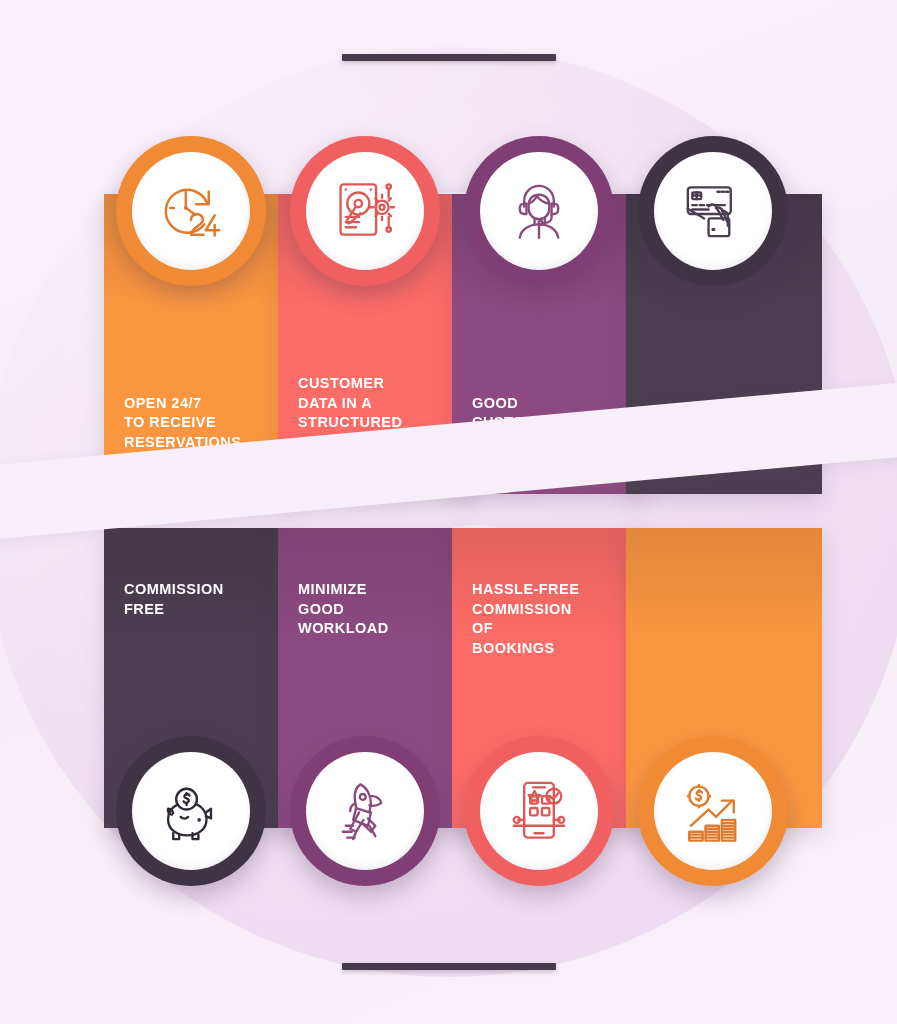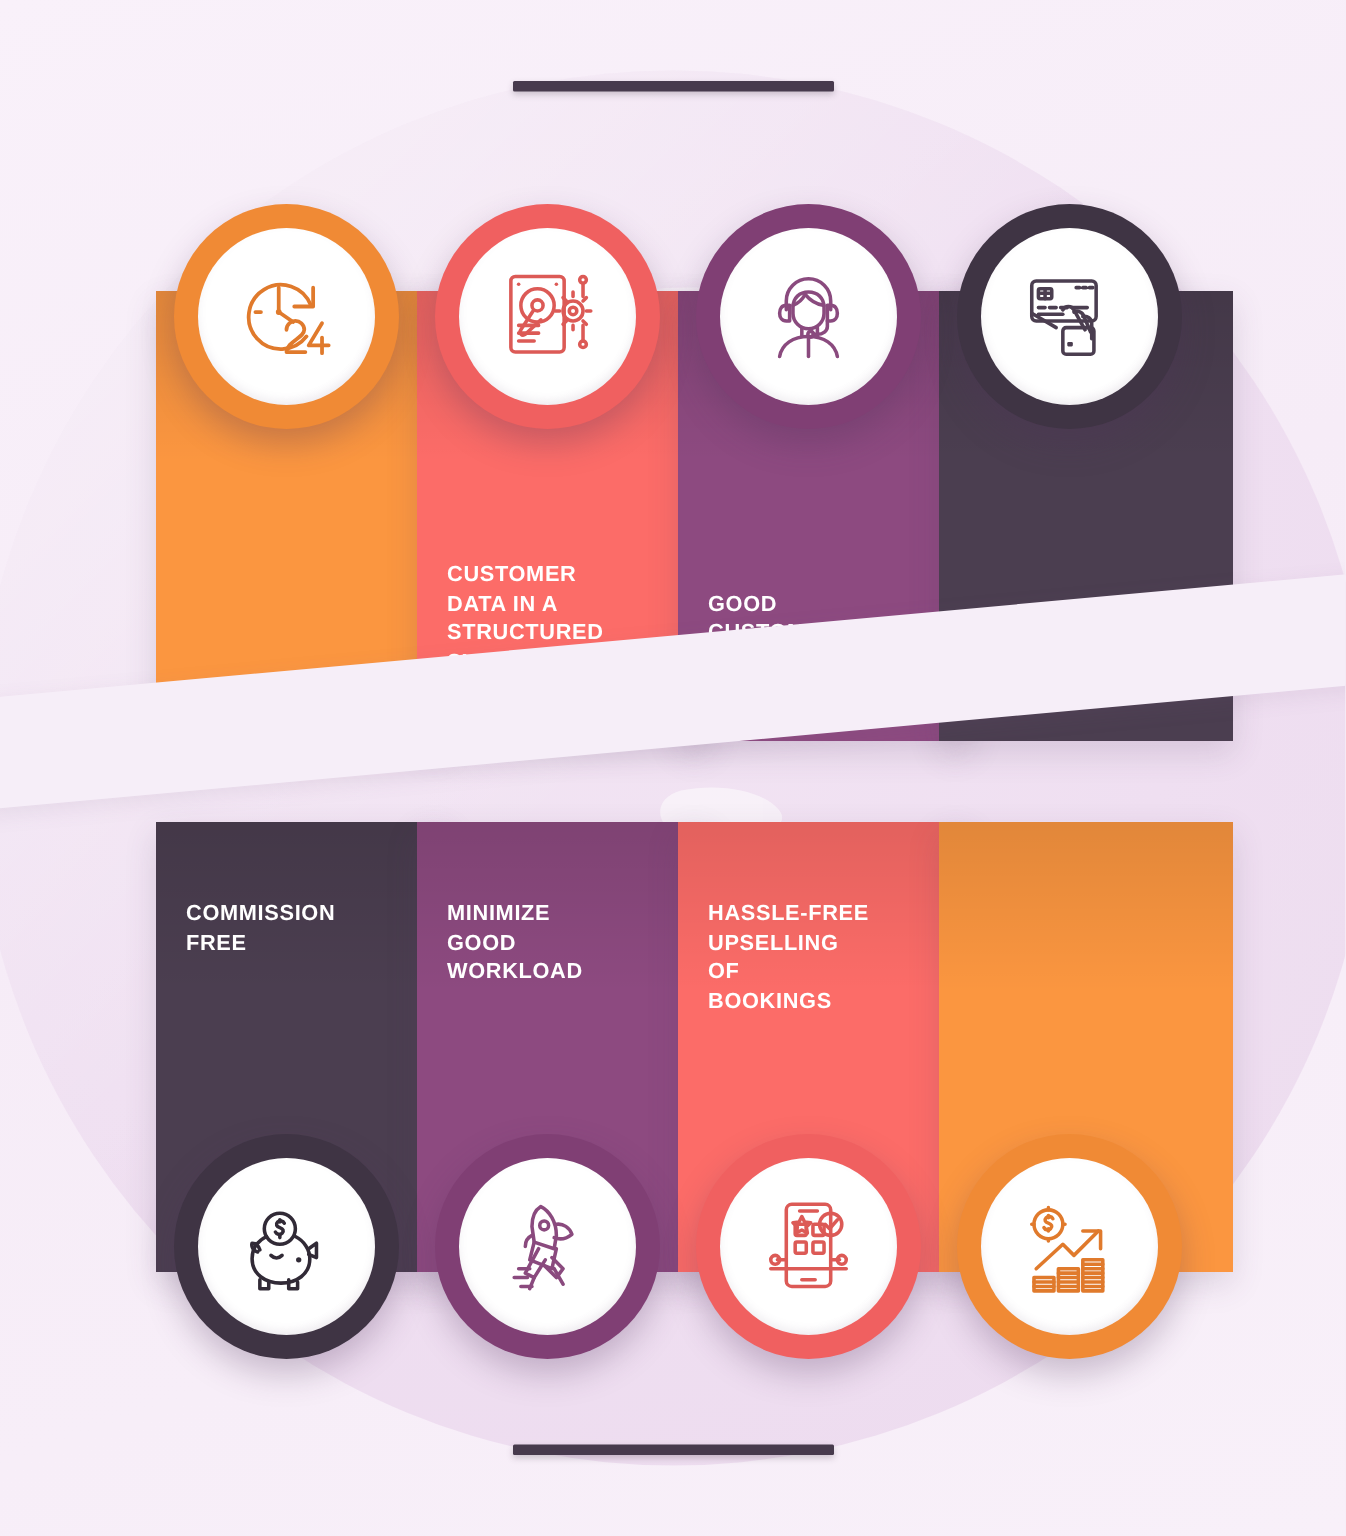--- a/index.html
+++ b/index.html
@@ -64,21 +64,21 @@
     background: #f6eef8;
     transform: rotate(-5.2deg);
     transform-origin: 0 0;
     box-shadow: 0 4px 14px rgba(120,90,130,.10);
     z-index: 5;
   }
 
   
   .row { position: absolute; left: 0; width: 897px; }
   .row.top    { top: 136px; height: 360px; z-index: 3; }
-  .row.bottom { top: 528px; height: 380px; z-index: 3; margin-top: 20px; }
+  .row.bottom { top: 528px; height: 380px; z-index: 3; }
 
   .col {
     position: absolute;
     width: 169px;
   }
 
   .card {
     position: absolute;
     left: 0;
     width: 196px;
@@ -167,20 +167,23 @@
   </div>
 
   <div class="rule top"></div>
   <div class="rule bottom"></div>
 
   <div class="row top">
 
     <div class="col" style="left:104px;">
       <div class="card">
         <div class="card-inner" style="background:#fb9640"></div>
+        <div class="label">OPEN 24/7
+TO RECEIVE
+RESERVATIONS</div>
       </div>
       <div class="bubble" style="background:#f08a35">
         <div class="bubble-face">
           <svg viewBox="0 0 100 100" fill="none" stroke="#e07a2c" stroke-width="3.4" stroke-linecap="round" stroke-linejoin="round">
             <path d="M72 40a29 29 0 1 0-4 28"></path>
             <path d="M74 24v17H57"></path>
             <path d="M43 24v4M22 46h5M43 28v18l13 9"></path>
             <circle cx="43" cy="46" r="2.6" fill="#e07a2c" stroke="none"></circle>
             <path d="M50 62c0-5 4-8 8-8s8 3 8 8c0 7-16 11-16 20h17"></path>
             <path d="M82 56 70 76h18M82 69v14"></path>
@@ -319,21 +322,21 @@
             <path d="M36 40c-4 2-6 6-6 10"></path>
           </svg>
         </div>
       </div>
     </div>
 
     <div class="col" style="left:452px;">
       <div class="card">
         <div class="card-inner" style="background:#fc6c68"></div>
         <div class="label">HASSLE-FREE
-UPSELLING
+COMMISSION
 OF
 BOOKINGS</div>
       </div>
       <div class="bubble" style="background:#f06060">
         <div class="bubble-face">
           <svg viewBox="0 0 100 100" fill="none" stroke="#dc5a56" stroke-width="3.2" stroke-linecap="round" stroke-linejoin="round">
             <rect x="30" y="12" width="40" height="74" rx="5"></rect>
             <path d="M42 18h16"></path>
             <path d="M44 80h12"></path>
             <rect x="38" y="30" width="10" height="10" rx="1.5"></rect>

